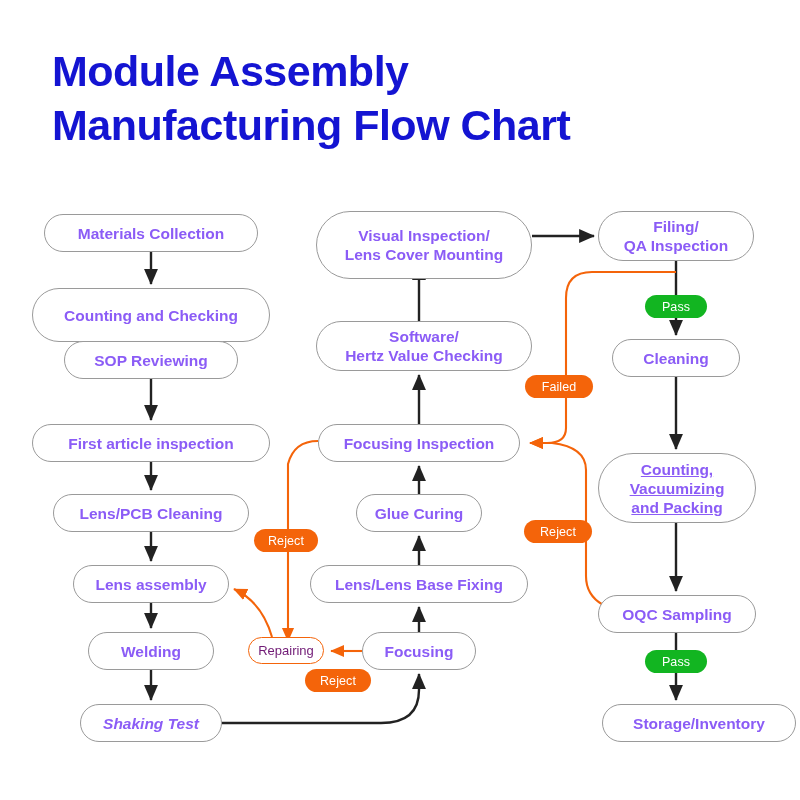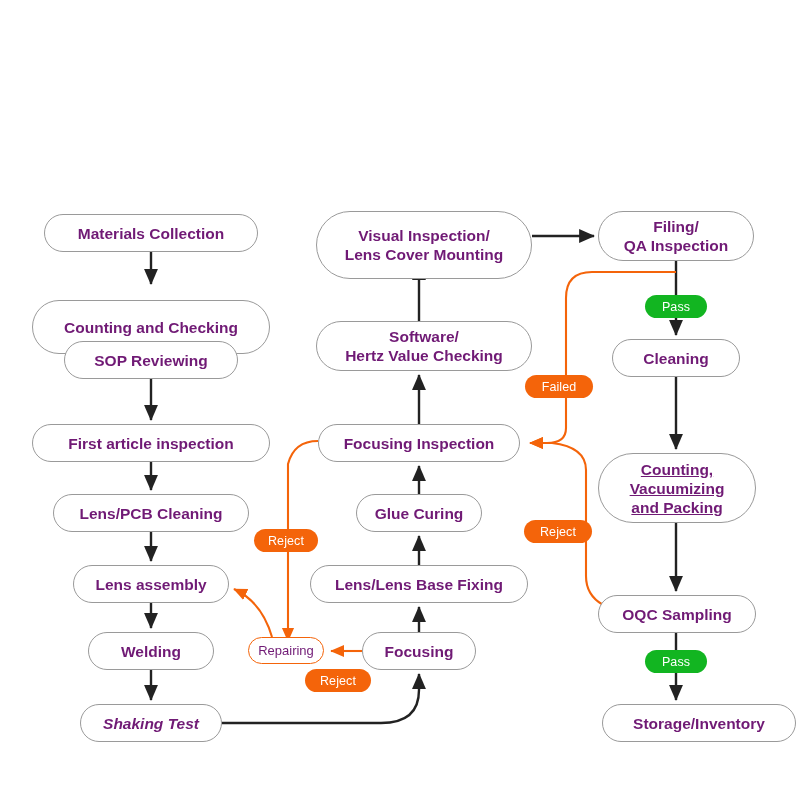--- a/index.html
+++ b/index.html
@@ -43,21 +43,21 @@
   .node {
     position: absolute;
     box-sizing: border-box;
     background: #ffffff;
     border: 1.6px solid #9a9a9a;
     border-radius: 999px;
     display: flex;
     align-items: center;
     justify-content: center;
     text-align: center;
-    color: #701a75;
+    color: #8b5cf6;
     font-family: "Liberation Sans", sans-serif;
     font-weight: bold;
     font-size: 15.5px;
     line-height: 19px;
     white-space: pre-line;
     padding: 0 8px;
   }
   .node.repair {
     border: 1.5px solid #f4640a;
     color: #701a75;
@@ -81,20 +81,22 @@
     letter-spacing: 0.1px;
   }
   .badge.pass { background: #12b521; }
   .badge.reject, .badge.failed { background: #f4640a; }
 </style>
 </head>
 <body>
 
 <div id="canvas">
 
+  <div class="title">Module Assembly
+Manufacturing Flow Chart</div>
 
   <svg class="links" viewBox="0 0 800 800">
     <defs>
       <marker id="ah-black" markerWidth="9" markerHeight="9" refX="6.2" refY="3.2" orient="auto" markerUnits="strokeWidth">
         <path d="M0,0.3 L6.6,3.2 L0,6.1 z" fill="#222222"></path>
       </marker>
       <marker id="ah-orange" markerWidth="9" markerHeight="9" refX="6.2" refY="3.2" orient="auto" markerUnits="strokeWidth">
         <path d="M0,0.3 L6.6,3.2 L0,6.1 z" fill="#f4640a"></path>
       </marker>
     </defs>
@@ -127,21 +129,21 @@
       <path d="M676,272 L592,272 Q566,272 566,298 L566,428 Q566,443 547,443 L530,443" marker-end="url(#ah-orange)"></path>
       <path d="M652,614 Q586,614 586,576 L586,470 Q586,447 552,443 L530,443" marker-end="url(#ah-orange)"></path>
       <path d="M318,441 Q294,441 288,464 L288,641" marker-end="url(#ah-orange)"></path>
       <path d="M362,651 L331,651" marker-end="url(#ah-orange)"></path>
       <path d="M272,637 Q262,602 234,589" marker-end="url(#ah-orange)"></path>
     </g>
   </svg>
 
   <div>
       <div class="node" style="left: 44px; top: 214px; width: 214px; height: 38px;">Materials Collection</div>
-      <div class="node" style="left: 32px; top: 300px; width: 238px; height: 54px;">Counting and Checking</div>
+      <div class="node" style="left: 32px; top: 288px; width: 238px; height: 54px;">Counting and Checking</div>
       <div class="node" style="left: 64px; top: 341px; width: 174px; height: 38px;">SOP Reviewing</div>
       <div class="node" style="left: 32px; top: 424px; width: 238px; height: 38px;">First article inspection</div>
       <div class="node" style="left: 53px; top: 494px; width: 196px; height: 38px;">Lens/PCB Cleaning</div>
       <div class="node" style="left: 73px; top: 565px; width: 156px; height: 38px;">Lens assembly</div>
       <div class="node" style="left: 88px; top: 632px; width: 126px; height: 38px;">Welding</div>
       <div class="node" style="left: 80px; top: 704px; width: 142px; height: 38px; font-style: italic;">Shaking Test</div>
       <div class="node" style="left: 316px; top: 211px; width: 216px; height: 68px;">Visual Inspection/
 Lens Cover Mounting</div>
       <div class="node" style="left: 316px; top: 321px; width: 216px; height: 50px;">Software/
 Hertz Value Checking</div>

